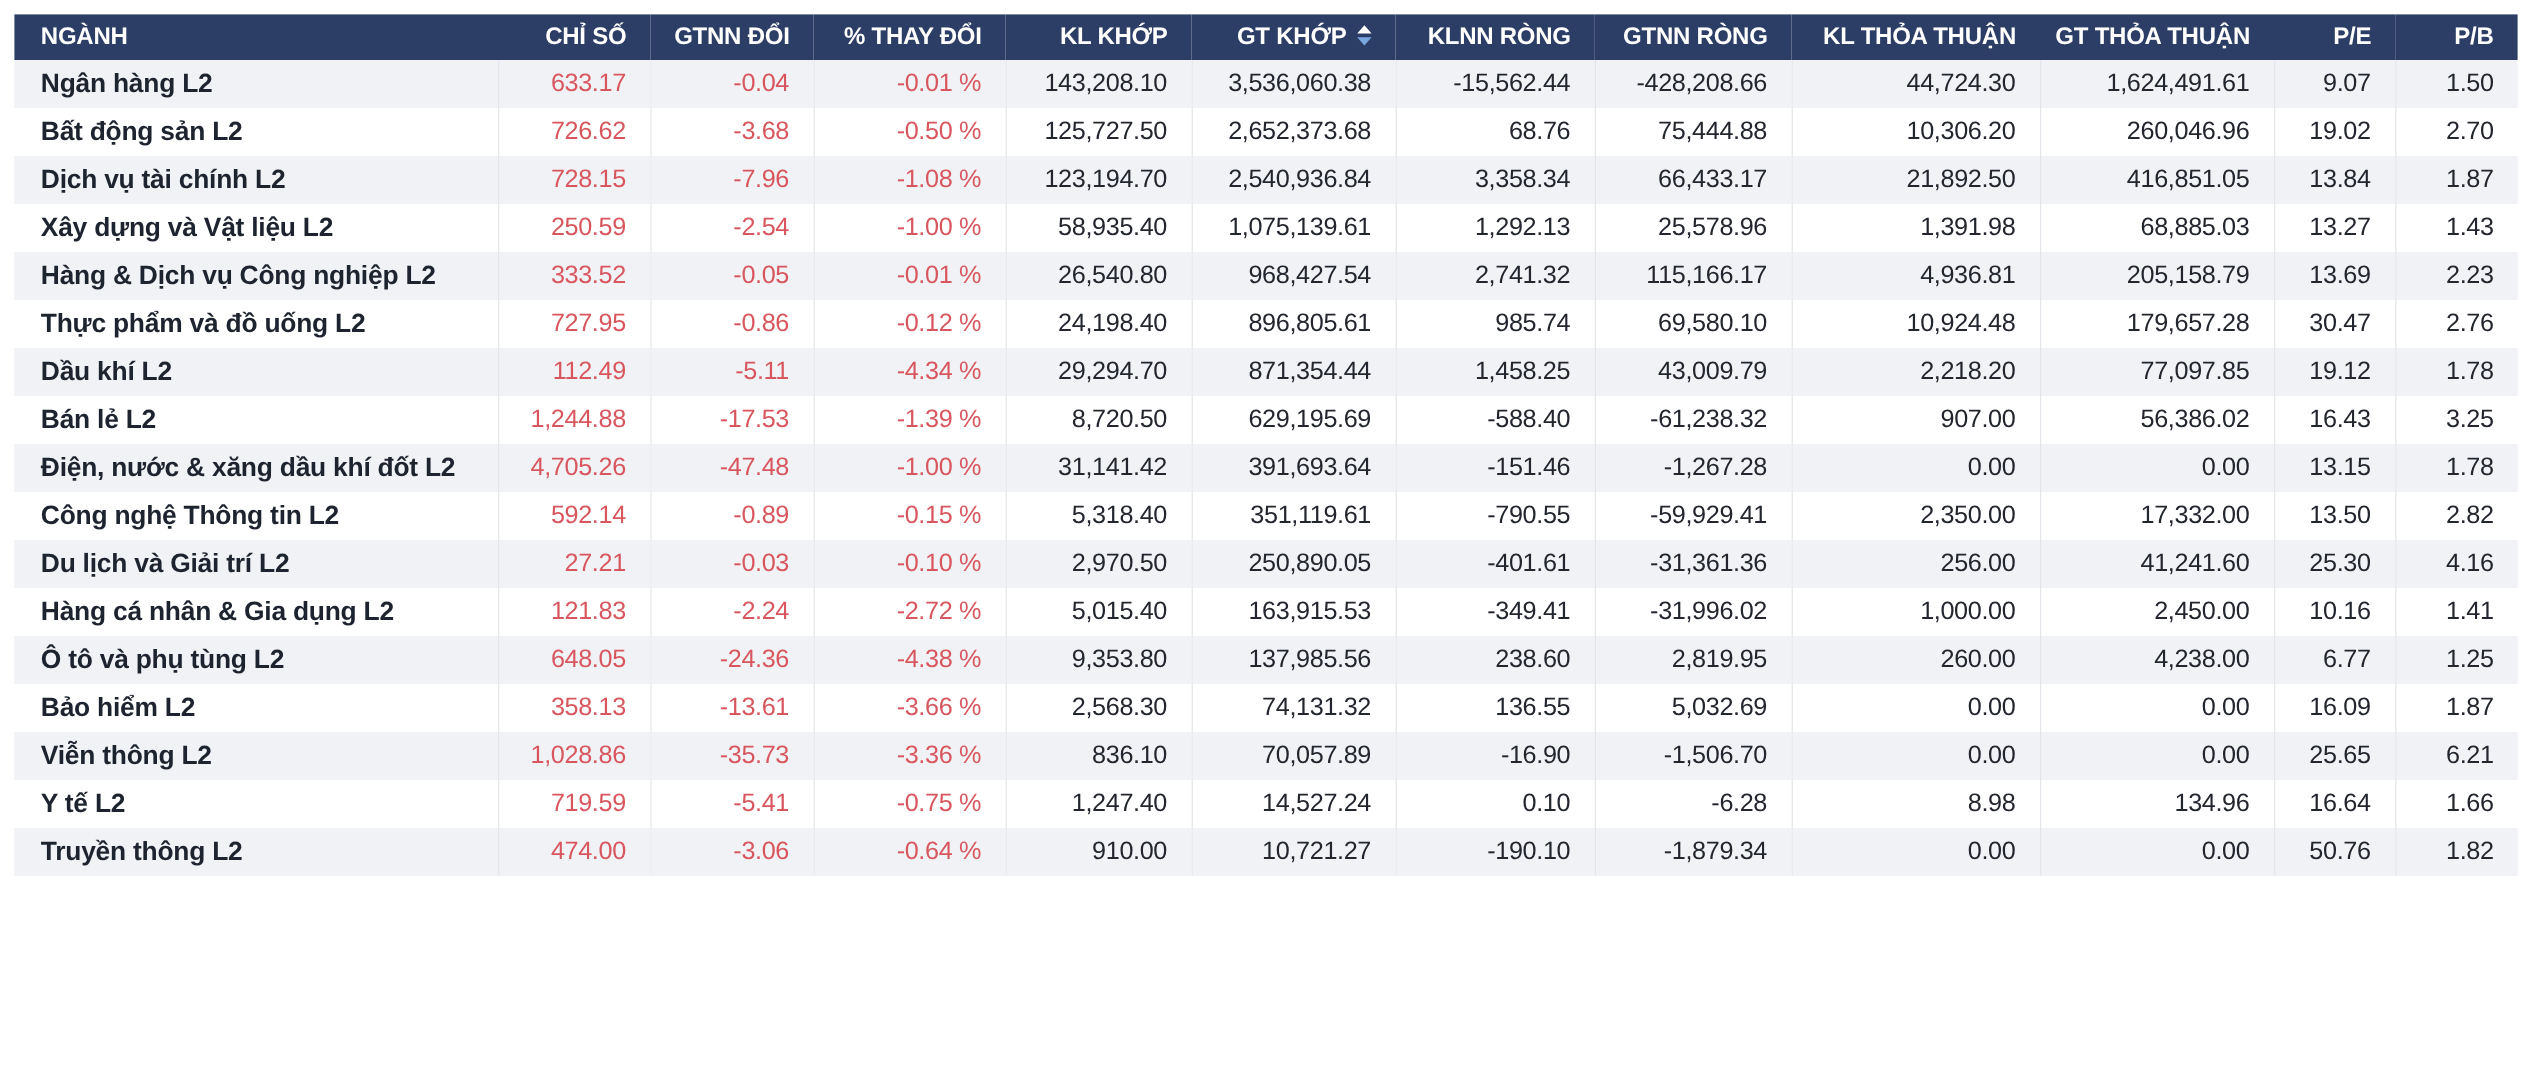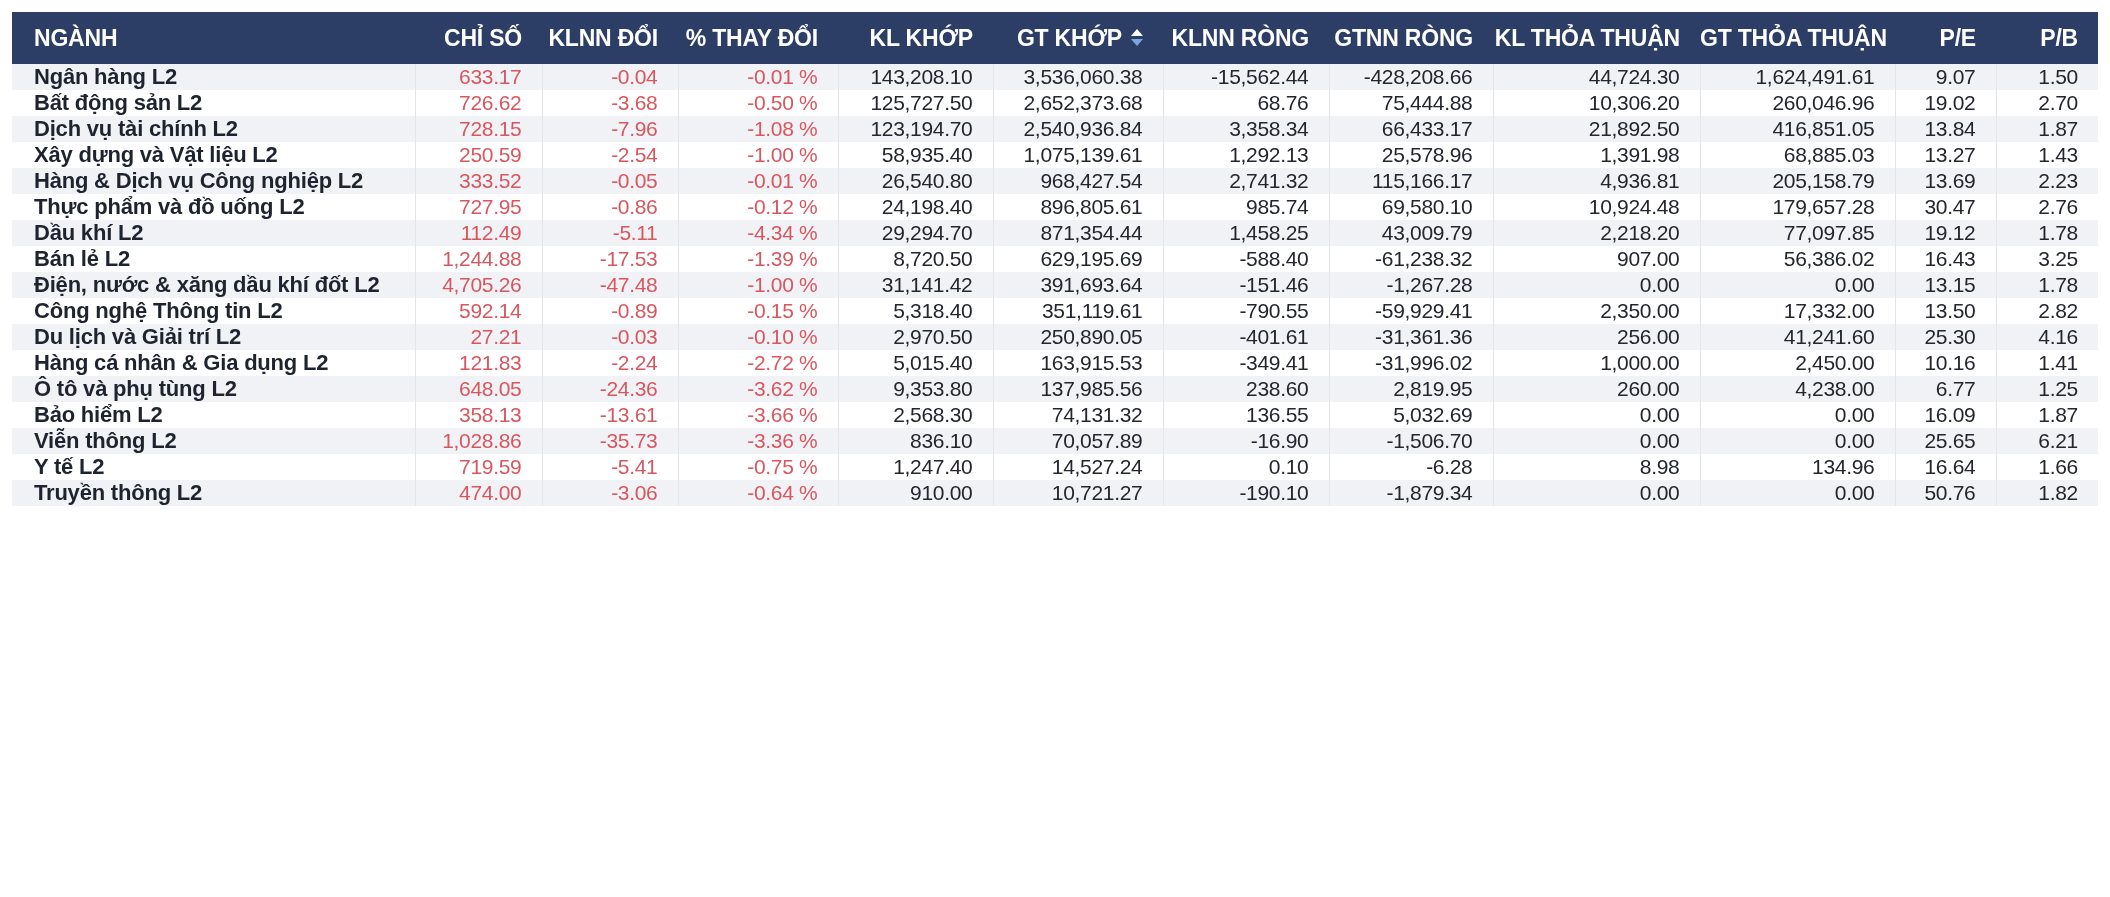--- a/index.html
+++ b/index.html
@@ -26,34 +26,34 @@
     width: 2110px;
   }
   table.sector-table {
     border-collapse: collapse;
     table-layout: fixed;
     width: 2086px;
   }
   thead th {
     background: var(--header-bg);
     color: var(--header-text);
-    font-size: 23px;
+    font-size: 20px;
     font-weight: 700;
-    height: 52px;
+    height: 38px;
     text-align: right;
     padding: 0 20px 0 0;
     white-space: nowrap;
     letter-spacing: -0.2px;
     cursor: pointer;
   }
   thead th.col-nganh {
     text-align: left;
     padding: 0 0 0 22px;
   }
-  tbody tr { height: 26px; }
+  tbody tr { height: 40px; }
   tbody tr:nth-child(odd)  { background: var(--stripe); }
   tbody tr:nth-child(even) { background: var(--row-white); }
   tbody td {
     font-size: 21px;
     color: var(--text);
     text-align: right;
     padding: 0 20px 0 0;
     border-right: 1px solid var(--separator);
     white-space: nowrap;
     overflow: hidden;
@@ -105,21 +105,21 @@
         <col style="width: 164px;">
         <col style="width: 207px;">
         <col style="width: 195px;">
         <col style="width: 101px;">
         <col style="width: 102px;">
       </colgroup>
     <thead>
       <tr id="header-row">
           <th class="col-nganh"><span>NGÀNH</span></th>
           <th class="col-chi_so"><span>CHỈ SỐ</span></th>
-          <th class="col-thay_doi"><span>KLNN ĐỔI</span></th>
+          <th class="col-thay_doi"><span>GTNN ĐỔI</span></th>
           <th class="col-pct_thay_doi"><span>% THAY ĐỔI</span></th>
           <th class="col-kl_khop"><span>KL KHỚP</span></th>
           <th class="col-gt_khop"><span>GT KHỚP</span><span class="sort"><div class="up"></div><div class="down"></div></span></th>
           <th class="col-klnn_rong"><span>KLNN RÒNG</span></th>
           <th class="col-gtnn_rong"><span>GTNN RÒNG</span></th>
           <th class="col-kl_thoa_thuan"><span>KL THỎA THUẬN</span></th>
           <th class="col-gt_thoa_thuan"><span>GT THỎA THUẬN</span></th>
           <th class="col-pe"><span>P/E</span></th>
           <th class="col-pb"><span>P/B</span></th>
         </tr>
@@ -290,21 +290,21 @@
           <td class="col-gtnn_rong">-31,996.02</td>
           <td class="col-kl_thoa_thuan">1,000.00</td>
           <td class="col-gt_thoa_thuan">2,450.00</td>
           <td class="col-pe">10.16</td>
           <td class="col-pb">1.41</td>
         </tr>
         <tr>
           <td class="col-nganh">Ô tô và phụ tùng L2</td>
           <td class="col-chi_so red">648.05</td>
           <td class="col-thay_doi red">-24.36</td>
-          <td class="col-pct_thay_doi red">-3.62 %</td>
+          <td class="col-pct_thay_doi red">-4.38 %</td>
           <td class="col-kl_khop">9,353.80</td>
           <td class="col-gt_khop">137,985.56</td>
           <td class="col-klnn_rong">238.60</td>
           <td class="col-gtnn_rong">2,819.95</td>
           <td class="col-kl_thoa_thuan">260.00</td>
           <td class="col-gt_thoa_thuan">4,238.00</td>
           <td class="col-pe">6.77</td>
           <td class="col-pb">1.25</td>
         </tr>
         <tr>

